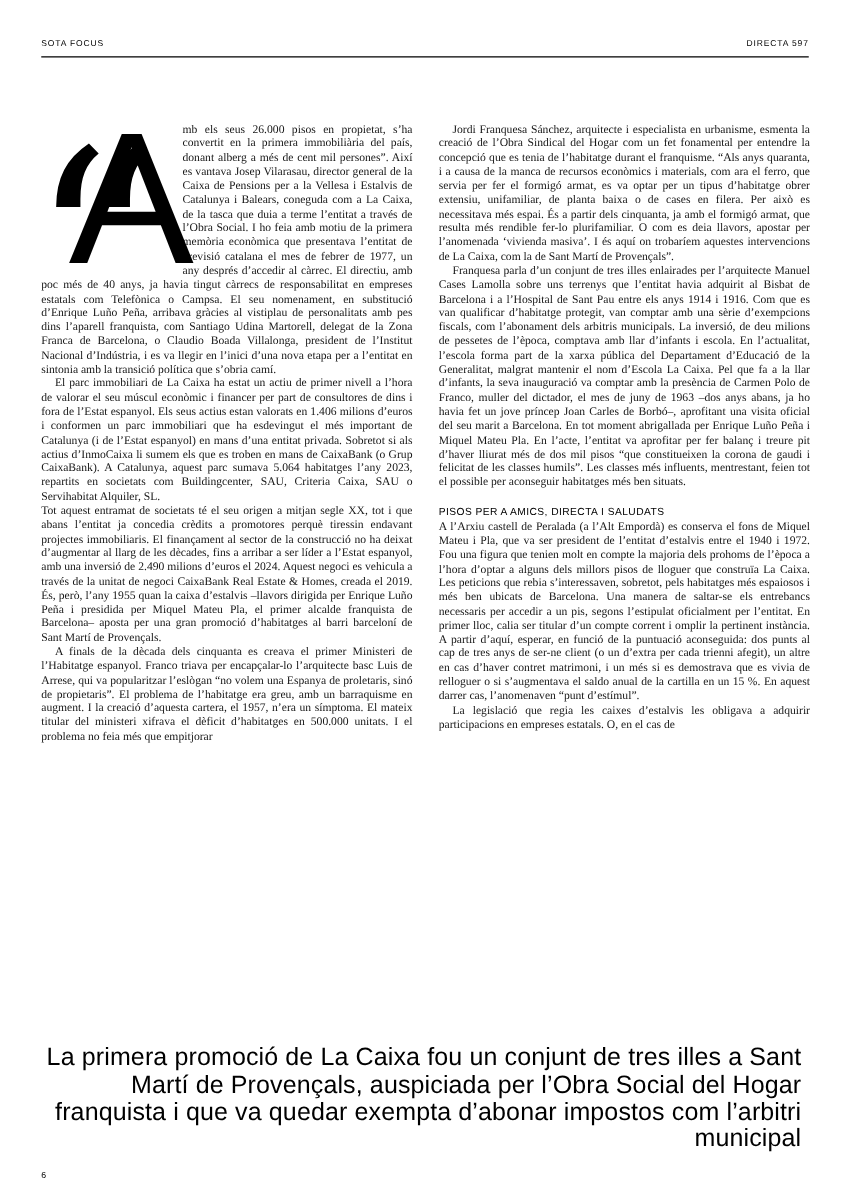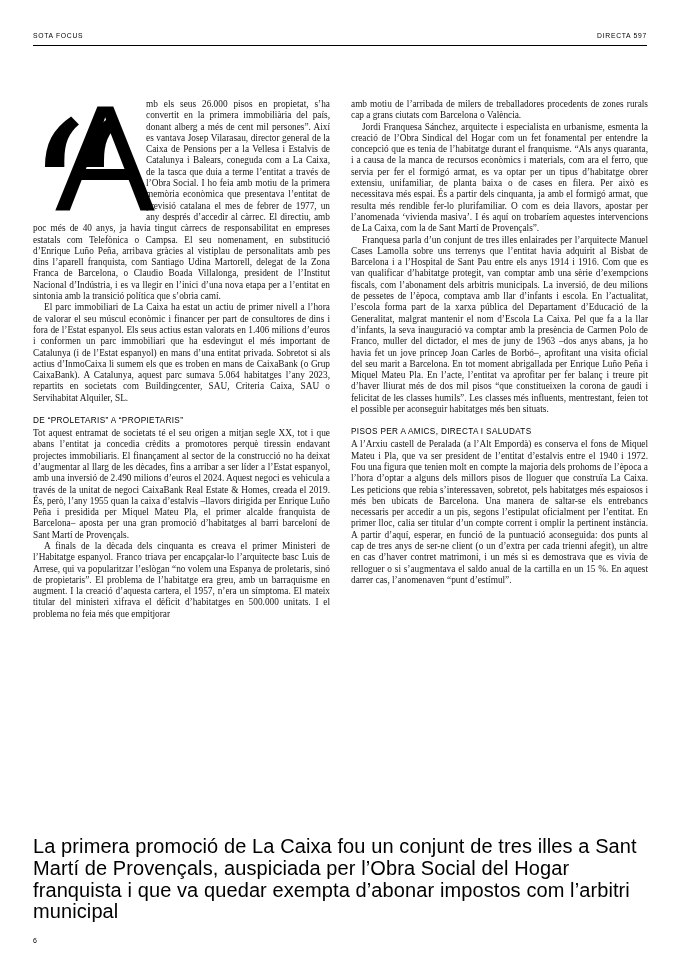--- a/index.html
+++ b/index.html
@@ -57,21 +57,21 @@
     position:absolute; left:22px; top:-16px;
     font-family:"Liberation Sans", sans-serif;
     font-size:150px; line-height:1; font-weight:500;
     color:#000;
   }
   
   .pull-quote {
     position:absolute; left:33px; top:836px; width:608px;
     font-family:"Liberation Sans", sans-serif;
     font-size:20px; line-height:21.8px; font-weight:400;
-    color:#000; letter-spacing:0.1px;
+    color:#000; letter-spacing:0.1px;text-align:right;
   }
   
   .page-number {
     position:absolute; left:33px; top:937px;
     font-family:"Liberation Sans", sans-serif;
     font-size:7px; color:#000;
   }
 </style>
 </head>
 <body>
@@ -86,31 +86,30 @@
   <div class="article">
 
     <div class="col">
       <p class="body-p">
         <span class="dropcap-box">
           <span class="dc-quote">“</span>
           <span class="dc-letter">A</span>
         </span><span>mb els seus 26.000 pisos en propietat, s’ha convertit en la primera immobiliària del país, donant alberg a més de cent mil persones”. Així es vantava Josep Vilarasau, director general de la Caixa de Pensions per a la Vellesa i Estalvis de Catalunya i Balears, coneguda com a La Caixa, de la tasca que duia a terme l’entitat a través de l’Obra Social. I ho feia amb motiu de la primera memòria econòmica que presentava l’entitat de previsió catalana el mes de febrer de 1977, un any després d’accedir al càrrec. El directiu, amb poc més de 40 anys, ja havia tingut càrrecs de responsabilitat en empreses estatals com Telefònica o Campsa. El seu nomenament, en substitució d’Enrique Luño Peña, arribava gràcies al vistiplau de personalitats amb pes dins l’aparell franquista, com Santiago Udina Martorell, delegat de la Zona Franca de Barcelona, o Claudio Boada Villalonga, president de l’Institut Nacional d’Indústria, i es va llegir en l’inici d’una nova etapa per a l’entitat en sintonia amb la transició política que s’obria camí.</span>
       </p>
       <p class="body-p indent">El parc immobiliari de La Caixa ha estat un actiu de primer nivell a l’hora de valorar el seu múscul econòmic i financer per part de consultores de dins i fora de l’Estat espanyol. Els seus actius estan valorats en 1.406 milions d’euros i conformen un parc immobiliari que ha esdevingut el més important de Catalunya (i de l’Estat espanyol) en mans d’una entitat privada. Sobretot si als actius d’InmoCaixa li sumem els que es troben en mans de CaixaBank (o Grup CaixaBank). A Catalunya, aquest parc sumava 5.064 habitatges l’any 2023, repartits en societats com Buildingcenter, SAU, Criteria Caixa, SAU o Servihabitat Alquiler, SL.</p>
-      <h3 class="section-heading">DE “PROLETARIS” A “PROPIETARIS”</h3>
       <p class="body-p">Tot aquest entramat de societats té el seu origen a mitjan segle XX, tot i que abans l’entitat ja concedia crèdits a promotores perquè tiressin endavant projectes immobiliaris. El finançament al sector de la construcció no ha deixat d’augmentar al llarg de les dècades, fins a arribar a ser líder a l’Estat espanyol, amb una inversió de 2.490 milions d’euros el 2024. Aquest negoci es vehicula a través de la unitat de negoci CaixaBank Real Estate &amp; Homes, creada el 2019. És, però, l’any 1955 quan la caixa d’estalvis –llavors dirigida per Enrique Luño Peña i presidida per Miquel Mateu Pla, el primer alcalde franquista de Barcelona– aposta per una gran promoció d’habitatges al barri barceloní de Sant Martí de Provençals.</p>
       <p class="body-p indent">A finals de la dècada dels cinquanta es creava el primer Ministeri de l’Habitatge espanyol. Franco triava per encapçalar-lo l’arquitecte basc Luis de Arrese, qui va popularitzar l’eslògan “no volem una Espanya de proletaris, sinó de propietaris”. El problema de l’habitatge era greu, amb un barraquisme en augment. I la creació d’aquesta cartera, el 1957, n’era un símptoma. El mateix titular del ministeri xifrava el dèficit d’habitatges en 500.000 unitats. I el problema no feia més que empitjorar</p>
     </div>
 
     <div class="col">
-      <p class="body-p">amb motiu de l’arribada de milers de treballadores procedents de zones rurals cap a grans ciutats com Barcelona o València.</p>
       <p class="body-p indent">Jordi Franquesa Sánchez, arquitecte i especialista en urbanisme, esmenta la creació de l’Obra Sindical del Hogar com un fet fonamental per entendre la concepció que es tenia de l’habitatge durant el franquisme. “Als anys quaranta, i a causa de la manca de recursos econòmics i materials, com ara el ferro, que servia per fer el formigó armat, es va optar per un tipus d’habitatge obrer extensiu, unifamiliar, de planta baixa o de cases en filera. Per això es necessitava més espai. És a partir dels cinquanta, ja amb el formigó armat, que resulta més rendible fer-lo plurifamiliar. O com es deia llavors, apostar per l’anomenada ‘vivienda masiva’. I és aquí on trobaríem aquestes intervencions de La Caixa, com la de Sant Martí de Provençals”.</p>
       <p class="body-p indent">Franquesa parla d’un conjunt de tres illes enlairades per l’arquitecte Manuel Cases Lamolla sobre uns terrenys que l’entitat havia adquirit al Bisbat de Barcelona i a l’Hospital de Sant Pau entre els anys 1914 i 1916. Com que es van qualificar d’habitatge protegit, van comptar amb una sèrie d’exempcions fiscals, com l’abonament dels arbitris municipals. La inversió, de deu milions de pessetes de l’època, comptava amb llar d’infants i escola. En l’actualitat, l’escola forma part de la xarxa pública del Departament d’Educació de la Generalitat, malgrat mantenir el nom d’Escola La Caixa. Pel que fa a la llar d’infants, la seva inauguració va comptar amb la presència de Carmen Polo de Franco, muller del dictador, el mes de juny de 1963 –dos anys abans, ja ho havia fet un jove príncep Joan Carles de Borbó–, aprofitant una visita oficial del seu marit a Barcelona. En tot moment abrigallada per Enrique Luño Peña i Miquel Mateu Pla. En l’acte, l’entitat va aprofitar per fer balanç i treure pit d’haver lliurat més de dos mil pisos “que constitueixen la corona de gaudi i felicitat de les classes humils”. Les classes més influents, mentrestant, feien tot el possible per aconseguir habitatges més ben situats.</p>
       <h3 class="section-heading">PISOS PER A AMICS, DIRECTA I SALUDATS</h3>
       <p class="body-p">A l’Arxiu castell de Peralada (a l’Alt Empordà) es conserva el fons de Miquel Mateu i Pla, que va ser president de l’entitat d’estalvis entre el 1940 i 1972. Fou una figura que tenien molt en compte la majoria dels prohoms de l’època a l’hora d’optar a alguns dels millors pisos de lloguer que construïa La Caixa. Les peticions que rebia s’interessaven, sobretot, pels habitatges més espaiosos i més ben ubicats de Barcelona. Una manera de saltar-se els entrebancs necessaris per accedir a un pis, segons l’estipulat oficialment per l’entitat. En primer lloc, calia ser titular d’un compte corrent i omplir la pertinent instància. A partir d’aquí, esperar, en funció de la puntuació aconseguida: dos punts al cap de tres anys de ser-ne client (o un d’extra per cada trienni afegit), un altre en cas d’haver contret matrimoni, i un més si es demostrava que es vivia de relloguer o si s’augmentava el saldo anual de la cartilla en un 15 %. En aquest darrer cas, l’anomenaven “punt d’estímul”.</p>
+      <p class="body-p indent">La legislació que regia les caixes d’estalvis les obligava a adquirir participacions en empreses estatals. O, en el cas de</p>
     </div>
 
   </div>
 
   <div class="pull-quote">La primera promoció de La Caixa fou un conjunt de tres illes a Sant Martí de Provençals, auspiciada per l’Obra Social del Hogar franquista i que va quedar exempta d’abonar impostos com l’arbitri municipal</div>
 
   <div class="page-number">6</div>
 
 </div>
 

